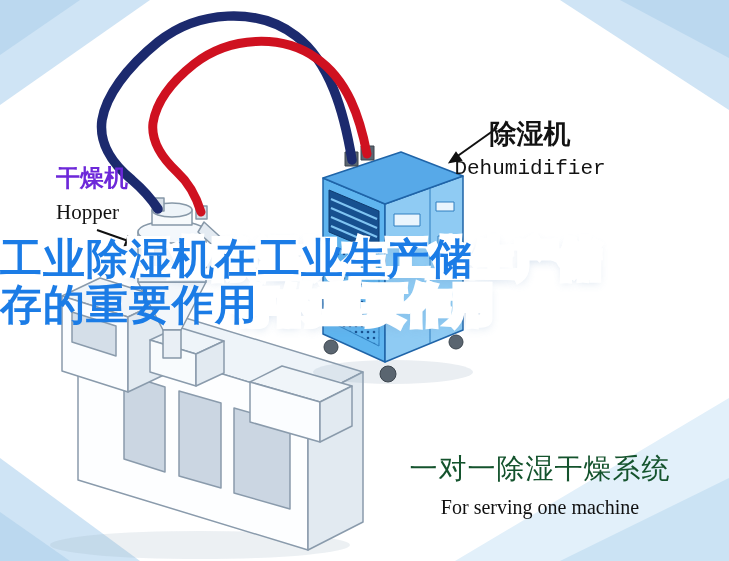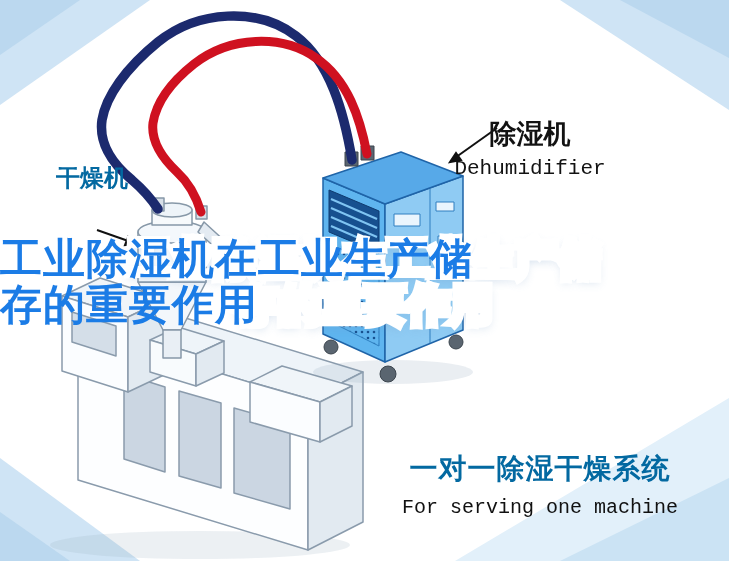--- a/index.html
+++ b/index.html
@@ -21,27 +21,27 @@
     text-shadow:0 4px 10px rgba(110,150,195,.45);
   }
   .title-line .t-fill{position:relative;white-space:nowrap;color:#1b7ce6;}
 
   
   .dehu-label{position:absolute;left:440px;top:72px;width:180px;text-align:center;margin-top:44px;}
   .dehu-label .zh{font-size:27px;font-weight:700;color:#121212;}
   .dehu-label .en{font-family:Liberation Mono, monospace;font-size:21px;color:#121212;margin-top:5px;}
 
   .hopper-label{position:absolute;left:56px;top:162px;text-align:left;}
-  .hopper-label .zh{font-size:24px;font-weight:700;color:#0369a1;}
+  .hopper-label .zh{font-size:24px;font-weight:700;color:#6d28d9;}
   .hopper-label .en{font-family:"Liberation Serif",serif;font-size:21px;color:#121212;margin-top:6px;}
 
   
   .caption{position:absolute;left:392px;top:450px;width:296px;text-align:center;}
-  .caption .zh{font-size:28px;font-weight:700;color:#0369a1;letter-spacing:1px;}
-  .caption .en{font-family:Liberation Mono, monospace;font-size:20px;color:#111111;margin-top:8px;}
+  .caption .zh{font-size:28px;font-weight:400;color:#14532d;letter-spacing:1px;}
+  .caption .en{font-family:Liberation Serif, serif;font-size:20px;color:#111111;margin-top:8px;}
 </style>
 </head>
 <body>
 
 <div class="stage">
 
   <svg class="scene" width="729" height="561" viewBox="0 0 729 561">
 
     <g>
       <polygon points="0,0 150,0 0,105" fill="#cfe4f5"></polygon>
@@ -147,20 +147,21 @@
     </g>
   </svg>
 
   <div class="dehu-label">
     <div class="zh">除湿机</div>
     <div class="en">Dehumidifier</div>
   </div>
 
   <div class="hopper-label">
     <div class="zh">干燥机</div>
+    <div class="en">Hopper</div>
   </div>
 
   <div class="title-wrap">
     <span class="title-line">
       <span class="t-stroke" aria-hidden="true">工业除湿机在工业生产储</span>
       <span class="t-fill">工业除湿机在工业生产储</span>
     </span>
     <span class="title-line">
       <span class="t-stroke" aria-hidden="true">存的重要作用</span>
       <span class="t-fill">存的重要作用</span>

